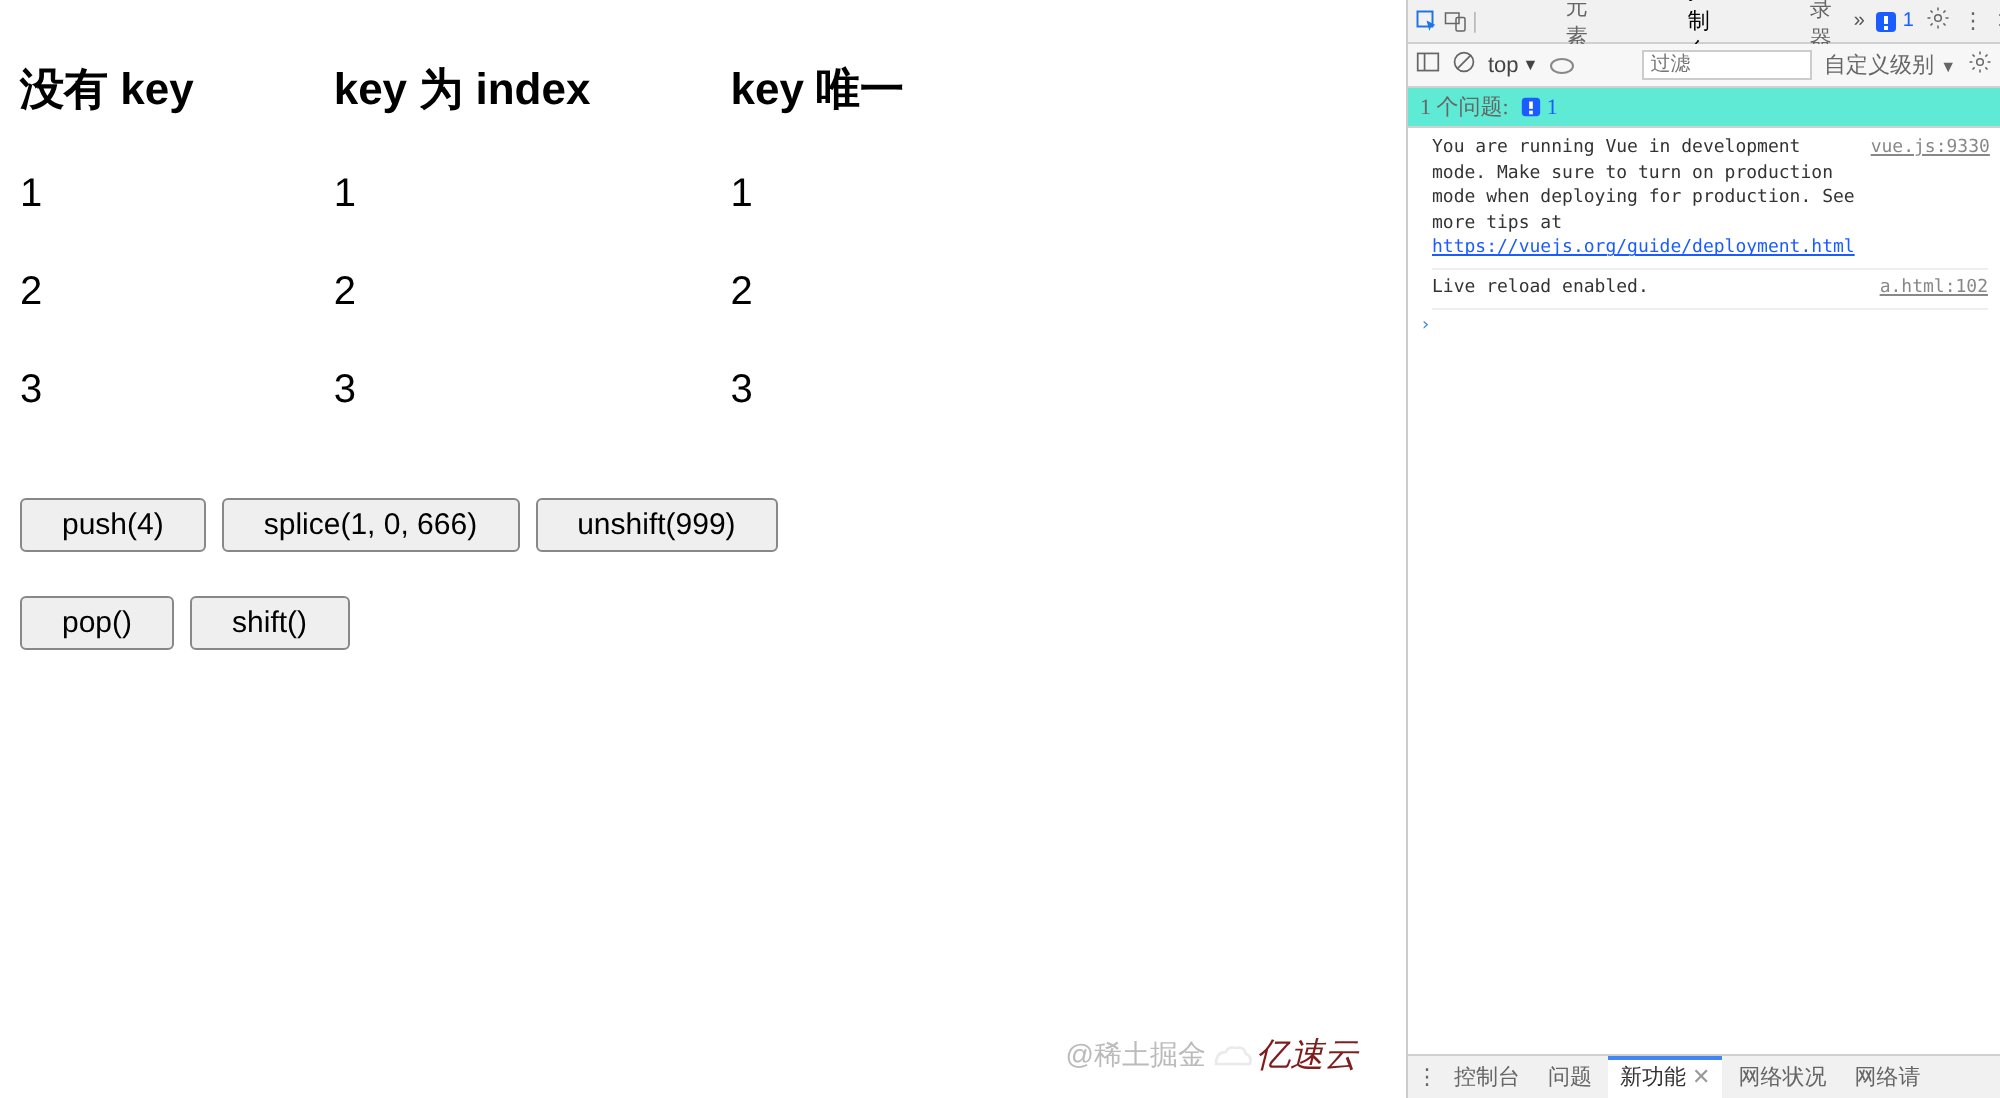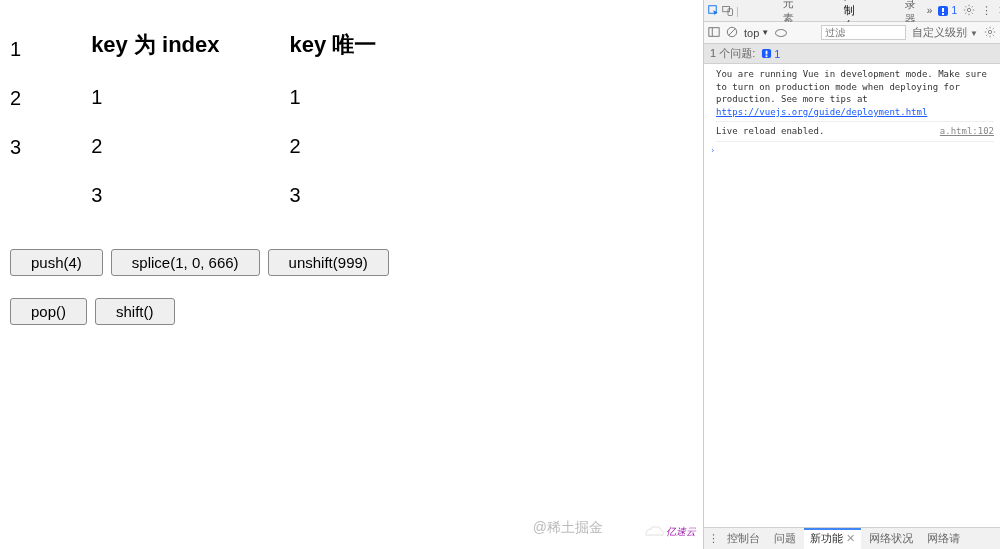--- a/index.html
+++ b/index.html
@@ -49,23 +49,23 @@
     .watermark {
       position: absolute;
       bottom: 12px;
       right: 100px;
       font-size: 14px;
       color: #bbb;
     }
     .watermark2 {
       position: absolute;
       bottom: 10px;
-      right: 7px;
-      font-size: 10px;
-      color: #a21caf;
+      right: 24px;
+      font-size: 17px;
+      color: #7f1d1d;
       font-style: italic;
     }
     .watermark2 svg { vertical-align: middle; opacity: .3; margin-right: 2px; }
 
     
     .devtools {
       width: 297px;
       border-left: 1px solid #ccc;
       background: #fff;
       display: flex;
@@ -104,22 +104,23 @@
     .dt-toolbar input { border: 1px solid #ccc; font-size: 10px; padding: 1px 3px; flex: 1; min-width: 0; margin-left: 28px; }
     .dt-toolbar .lvl { color: #666; white-space: nowrap; text-align: center; }
 
     .dt-issues {
       display: flex;
       align-items: center;
       height: 20px;
       border-bottom: 1px solid #d0d0d0;
       padding: 0 6px;
       gap: 6px;
-      background: #e5e5e5;
+      background: #5eead4;
       color: #666;
+      font-family: Liberation Serif, serif;
     }
     .issue-badge { color:#1a5cff; display:inline-flex; align-items:center; gap:2px; }
 
     .dt-console {
       flex: 1;
       padding: 4px 6px 2px 12px;
       font-family: Menlo, Monaco, Consolas, monospace;
       font-size: 9px;
       color: #333;
       position: relative;
@@ -148,20 +149,21 @@
     .sep { color: #bbb; }
 
     svg.ico-sv { width: 12px; height: 12px; }
   </style>
 </head>
 <body>
 
 <div class="page-area">
   <div class="columns">
     <div class="col">
+      <h2>没有 key</h2>
       <p>1</p>
       <p>2</p>
       <p>3</p>
     </div>
     <div class="col">
       <h2>key 为 index</h2>
       <p>1</p>
       <p>2</p>
       <p>3</p>
     </div>
@@ -269,20 +271,21 @@
         </svg>
       <span>1</span>
     </span>
   </div>
 
   <div class="dt-console">
     <div class="line">
       <span class="msg"><span>You are running Vue in development mode.
 Make sure to turn on production mode when deploying for production.
 See more tips at </span><span class="link">https://vuejs.org/guide/deployment.html</span></span>
+      <span class="src">vue.js:9330</span>
     </div>
     <hr>
     <div class="line">
       <span class="msg">Live reload enabled.</span>
       <span class="src">a.html:102</span>
     </div>
     <hr>
     <div class="prompt-caret">›</div>
   </div>
 

